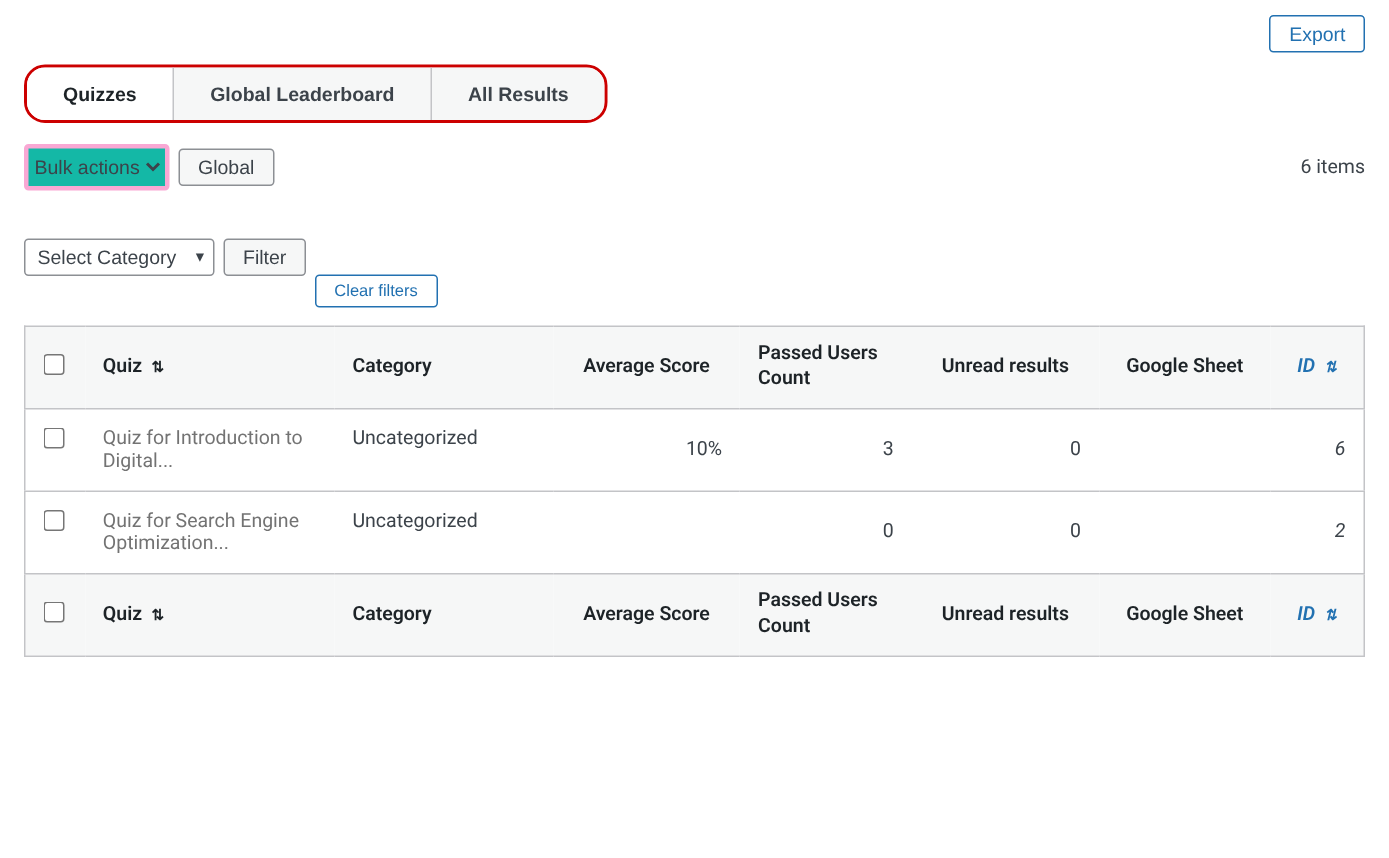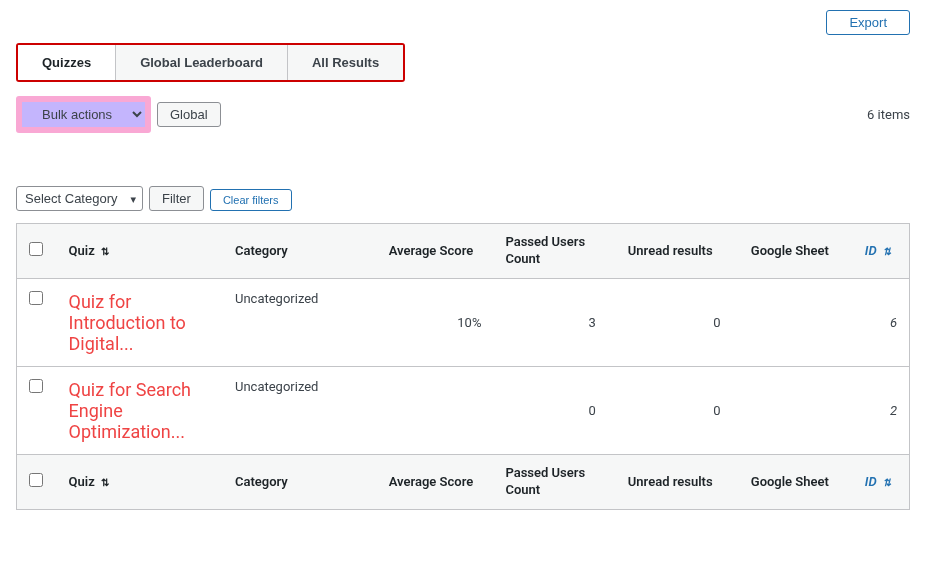--- a/index.html
+++ b/index.html
@@ -18,30 +18,30 @@
     }
     .export-row {
       display: flex;
       justify-content: flex-end;
       margin-bottom: 8px;
     }
     .export-btn {
       background: #fff;
       border: 1px solid #2271b1;
       color: #2271b1;
-      padding: 4px 22px;
+      padding: 4px 12px;
       border-radius: 3px;
       cursor: pointer;
       font-size: 13px;
     }
 
     
     .tabs-wrapper {
       border: 2px solid #cc0000;
-      border-radius: 3px;
+      border-radius: 14px;
       display: inline-flex;
       margin-bottom: 14px;
       overflow: hidden;
     }
     .tab-btn {
       background: #f6f7f7;
       border: none;
       border-right: 1px solid #c3c4c7;
       padding: 10px 24px;
       font-size: 13px;
@@ -58,43 +58,43 @@
 
     
     .bulk-actions-row {
       display: flex;
       align-items: center;
       justify-content: space-between;
       margin-bottom: 10px;
     }
     .bulk-actions-left { display: flex; align-items: center; gap: 6px; }
     .bulk-select {
-      background: #c4b5fd;
-      border: 6px solid #f9a8d4;
-      border-radius: 3px;
-      padding: 4px 16px;
+      background: #14b8a6;
+      border: 3px solid #f9a8d4;
+      border-radius: 3px;
+      padding: 4px 0;
       font-size: 13px;
       cursor: pointer;
       color: #3c434a;
     }
     .apply-btn {
       background: #f6f7f7;
       border: 1px solid #8c8f94;
       border-radius: 3px;
       padding: 4px 12px;
       font-size: 13px;
       cursor: pointer;
       color: #3c434a;
     }
     .items-count { font-size: 13px; color: #3c434a; }
 
     
     .filter-row {
       display: flex;
-      align-items: flex-end;
+      align-items: center;
       gap: 6px;
       margin-bottom: 12px;
     }
     .category-select {
       background: #fff;
       border: 1px solid #8c8f94;
       border-radius: 3px;
       padding: 4px 24px 4px 8px;
       font-size: 13px;
       cursor: pointer;
@@ -170,23 +170,23 @@
       border-bottom: 1px solid #c3c4c7;
     }
     .quiz-table tbody td {
       padding: 12px 12px;
       vertical-align: top;
       font-size: 13px;
       color: #3c434a;
     }
     .quiz-table tbody td.center { text-align: right; vertical-align: middle; }
     .quiz-link {
-      color: #ef4444;
+      color: #737373;
       text-decoration: none;
-      font-size: 18px;
+      font-size: 13px;
     }
     .col-check { width: 30px; }
     .col-quiz { width: 160px; }
     .col-category { width: 140px; }
     .col-avg { width: 120px; text-align: center; }
     .col-passed { width: 110px; text-align: center; }
     .col-unread { width: 120px; text-align: center; }
     .col-google { width: 110px; text-align: center; }
     .col-id { width: 60px; text-align: center; font-style: italic; }
 

